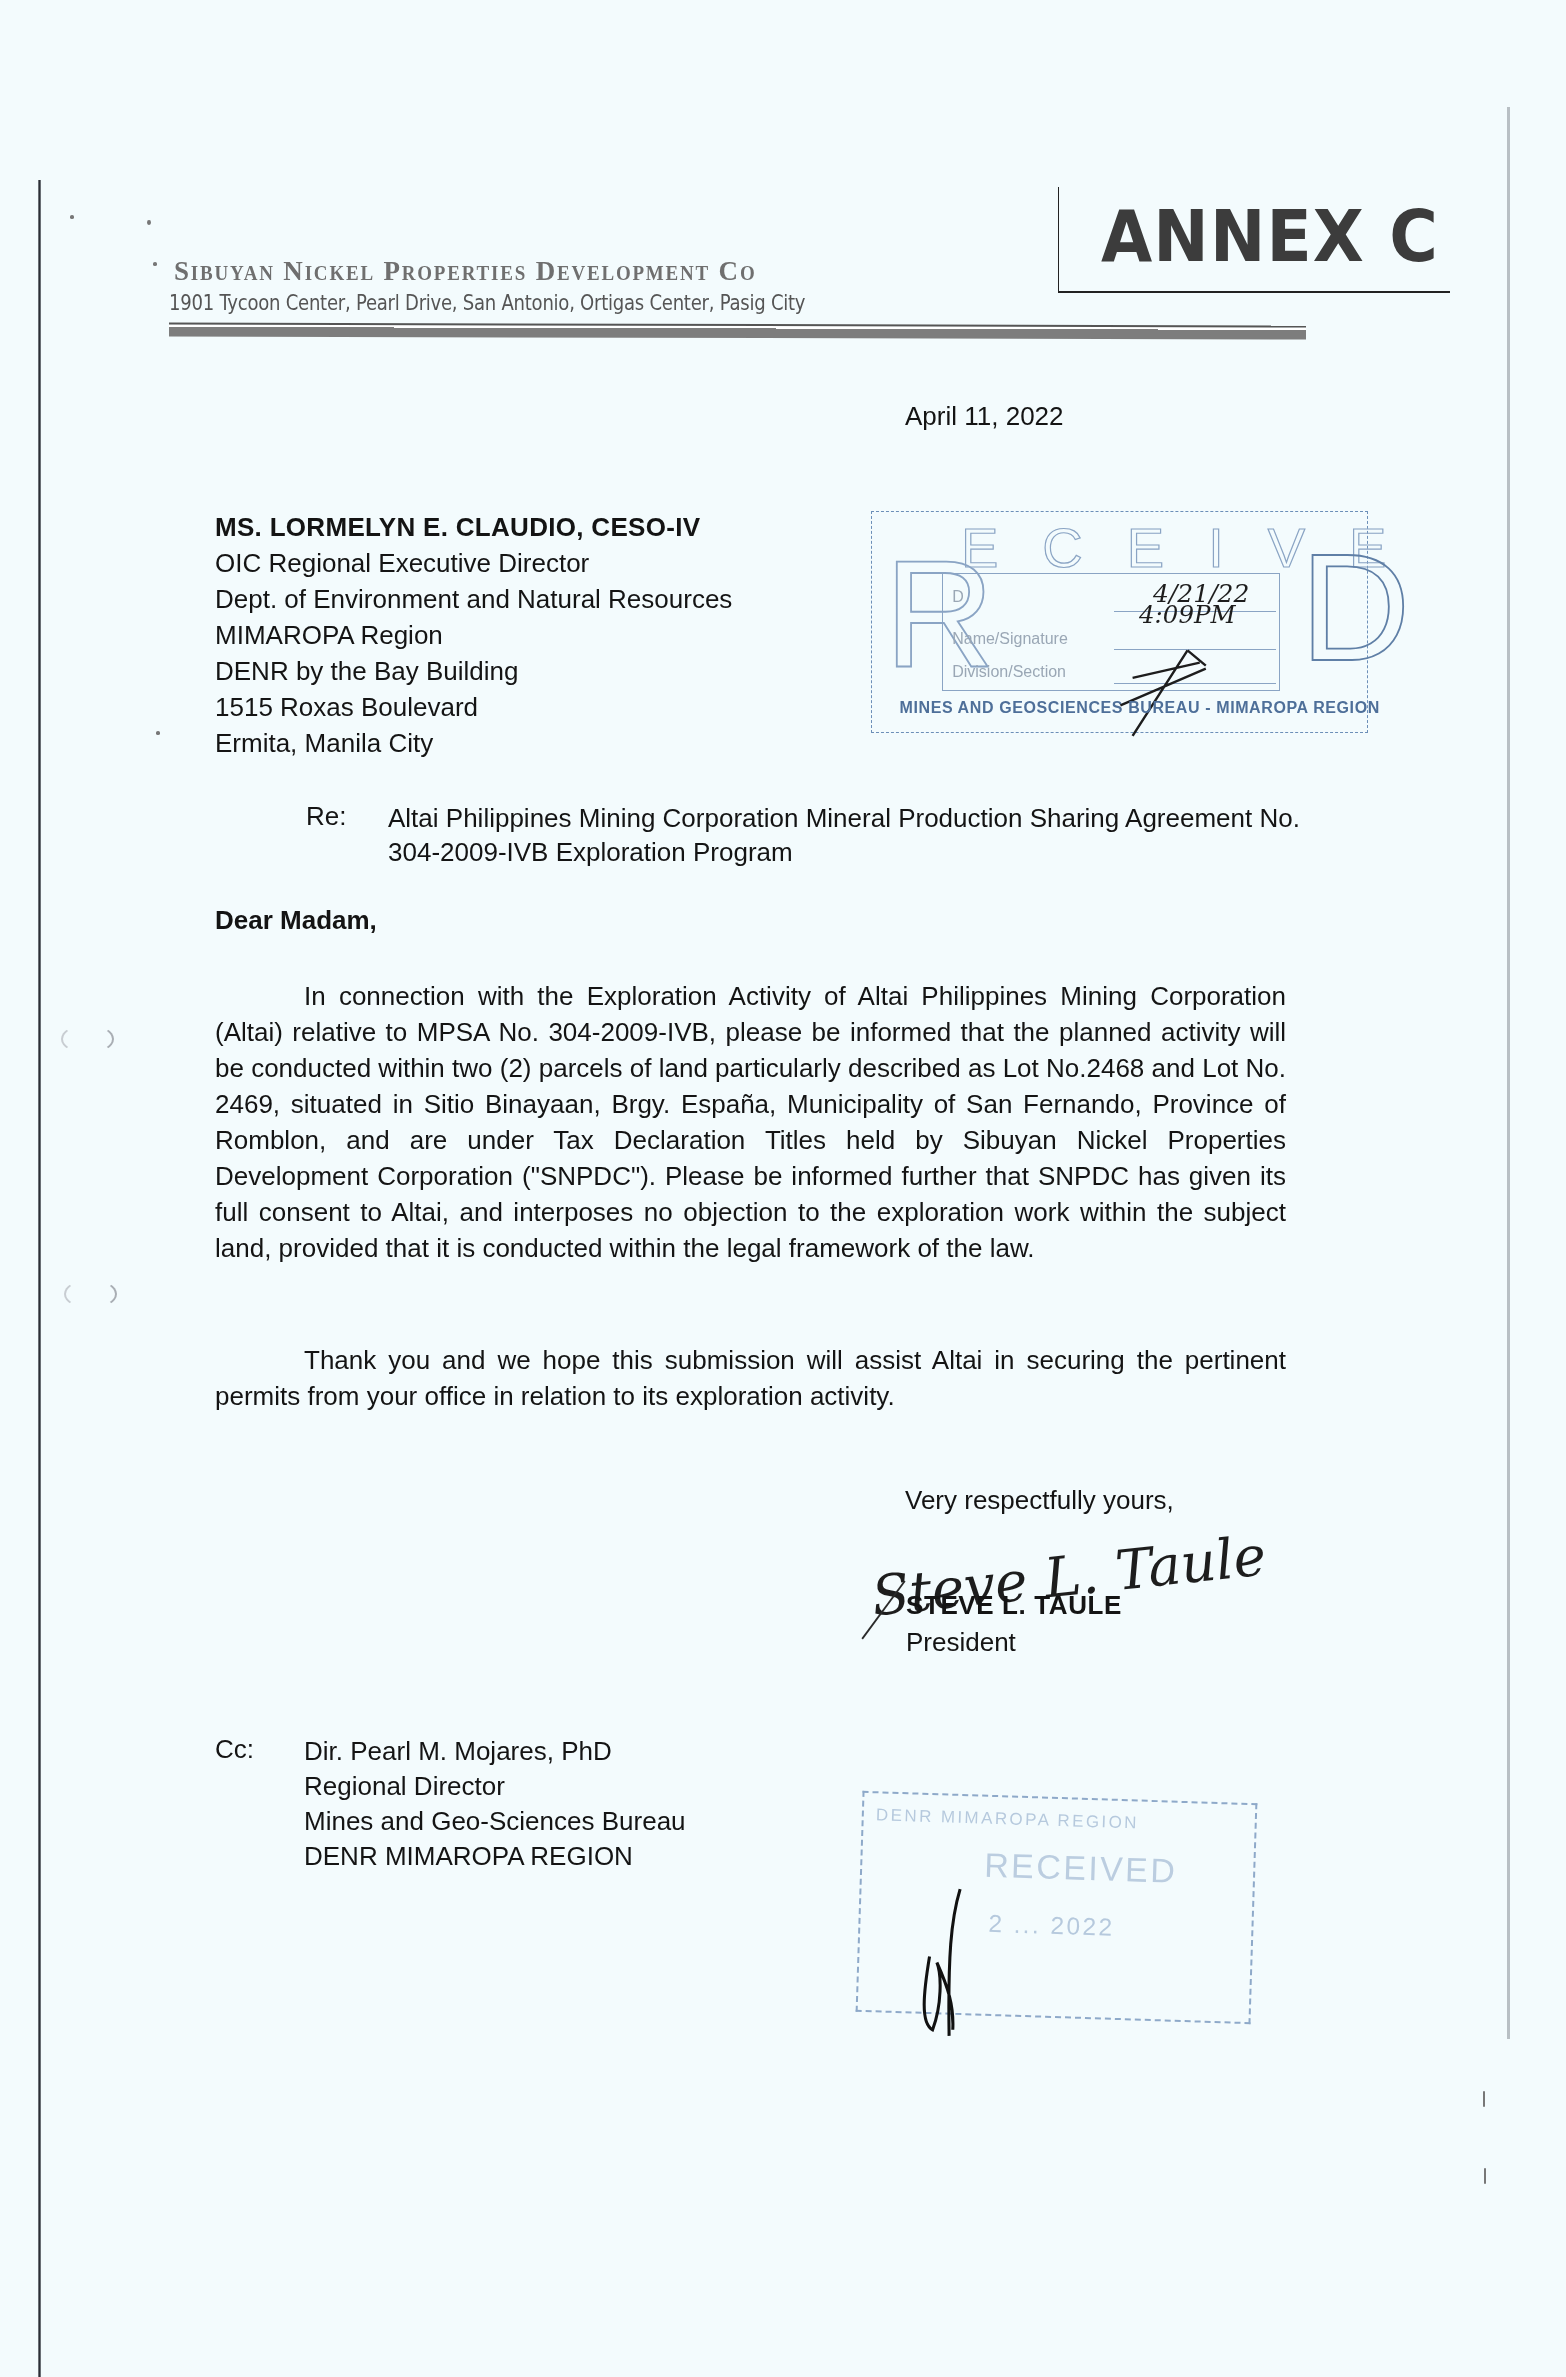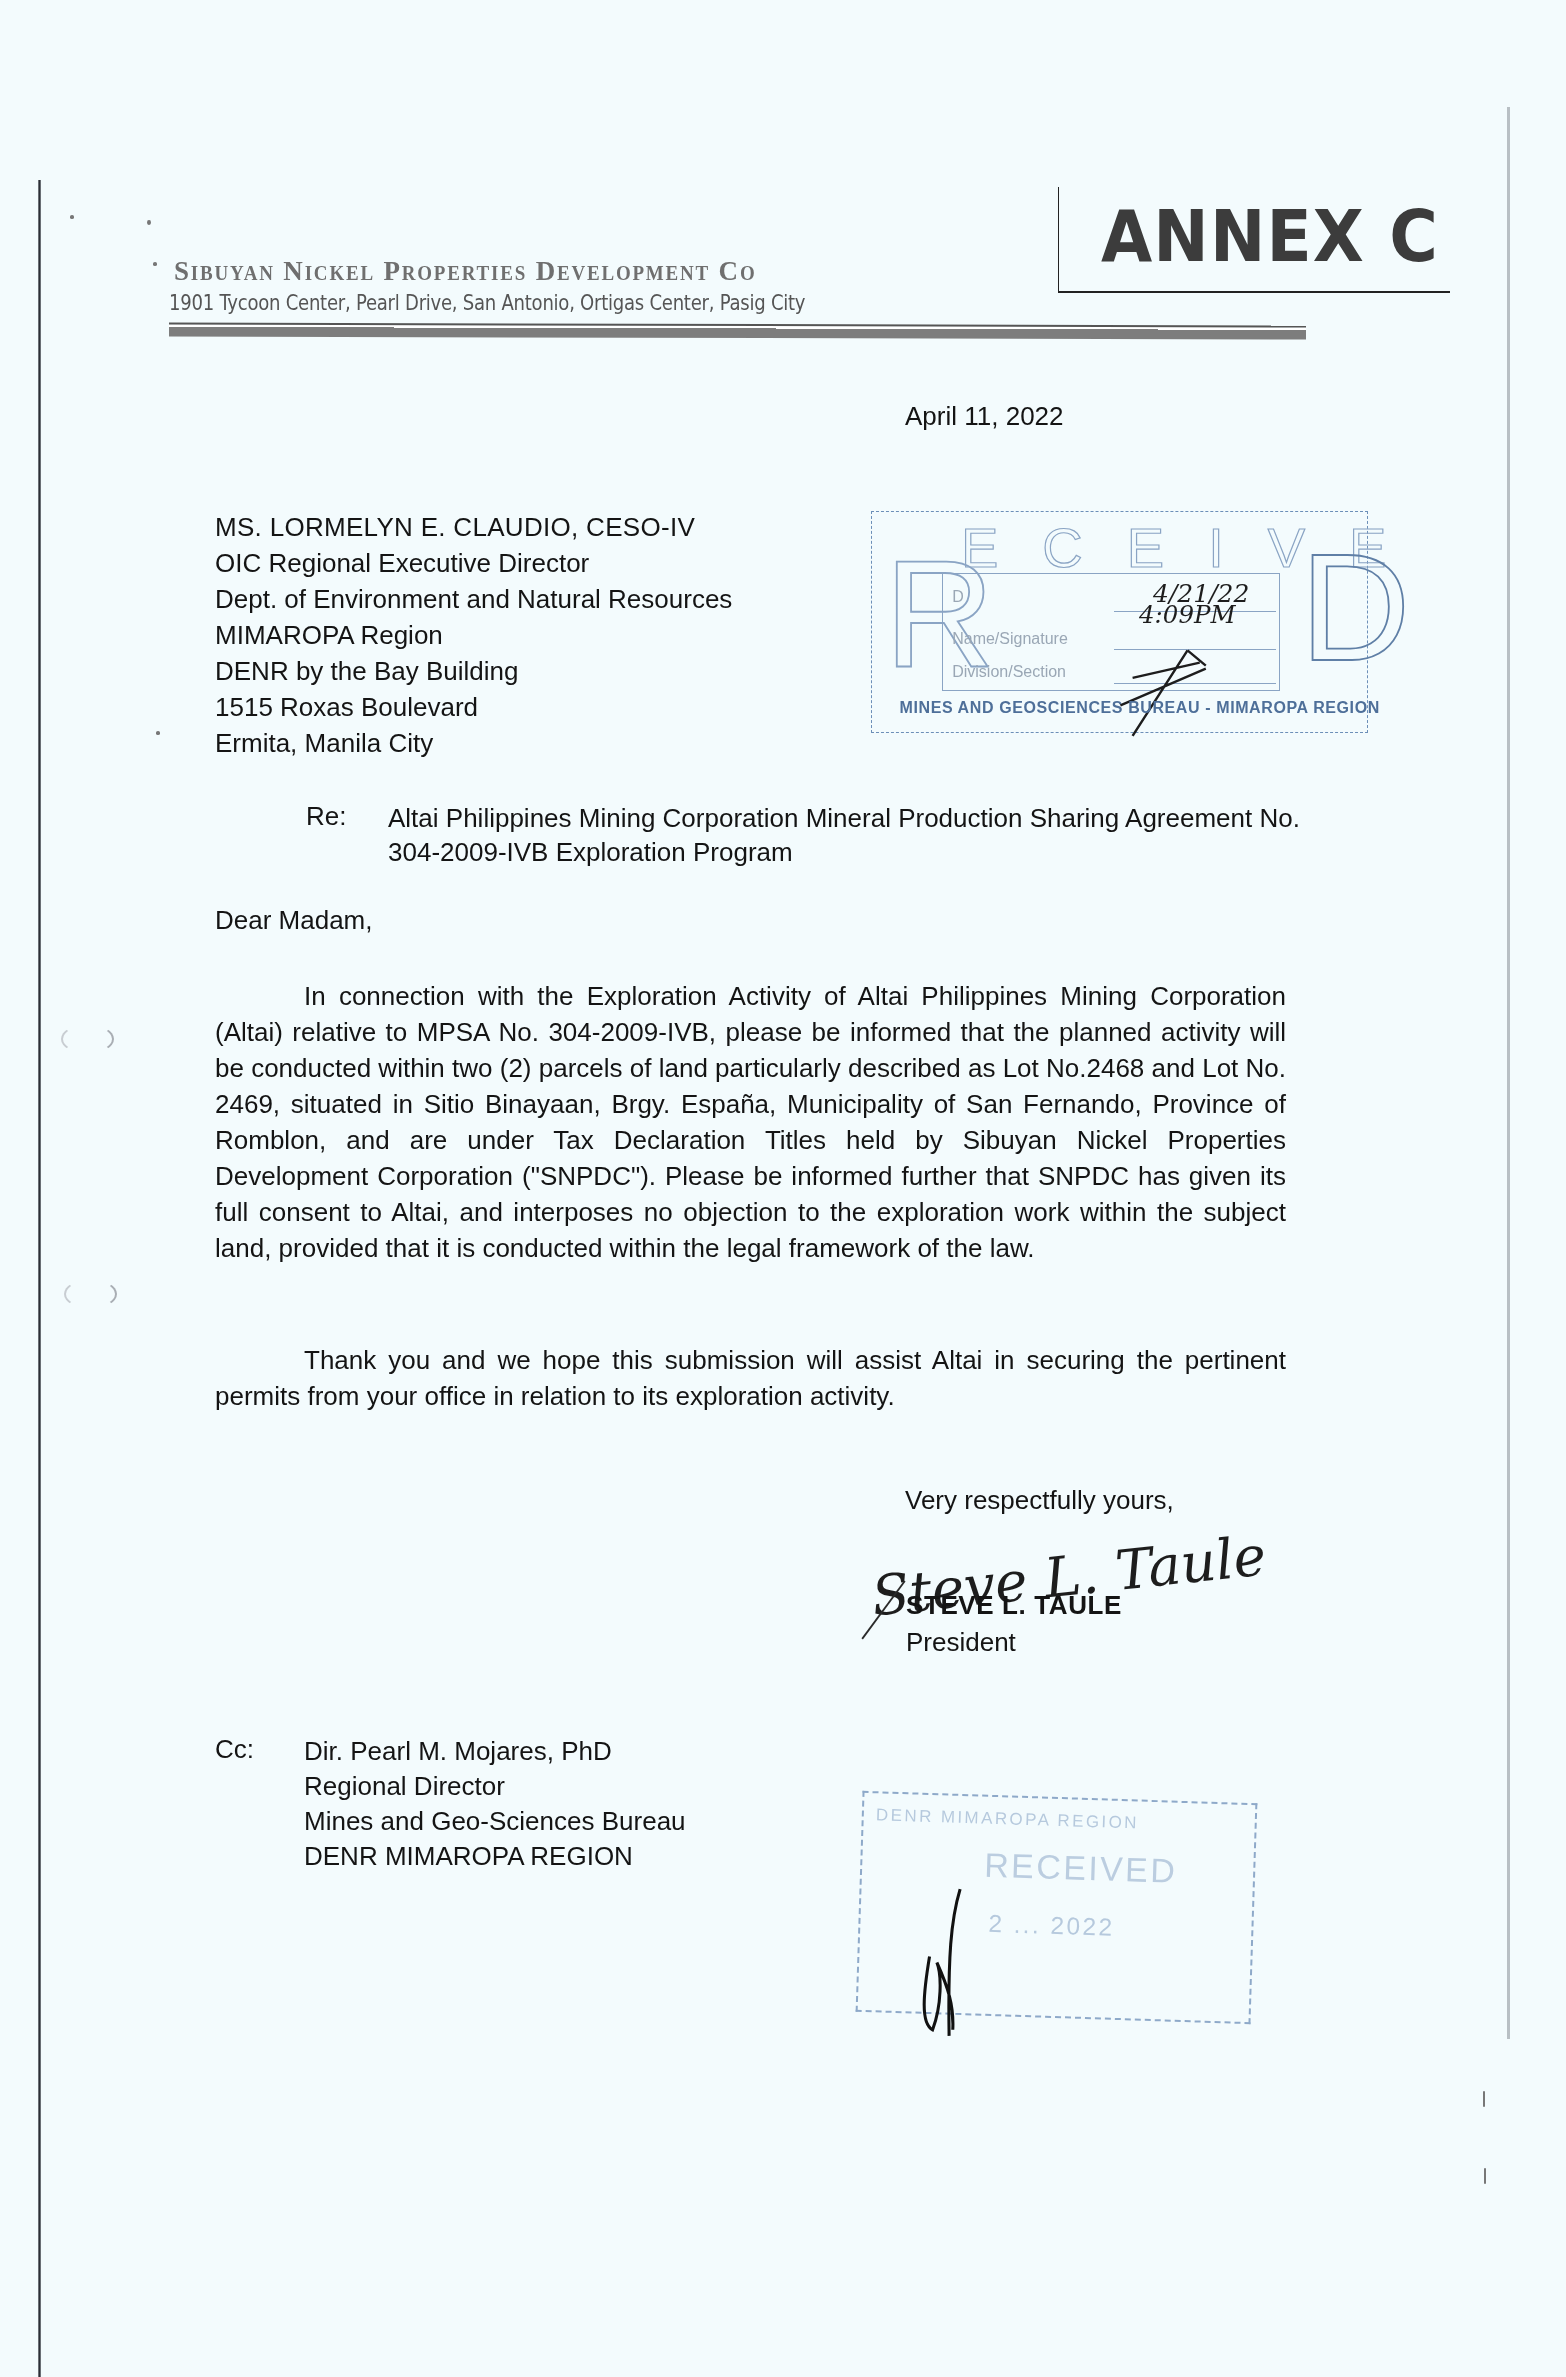--- a/index.html
+++ b/index.html
@@ -33,37 +33,37 @@
     }
     .annex-box { left: 1058px; top: 187px; width: 391px; height: 104px; border-left: 1.8px solid #222; border-bottom: 2.4px solid #222; }
     .annex-text {
       left: 1101px; top: 194px; font-size: 72px; font-weight: bold; color: #3c3c3c;
       letter-spacing: 1.2px; white-space: nowrap; font-family: "DejaVu Sans", sans-serif; transform: scaleX(0.92); transform-origin: left;
     }
 
     .date { left: 905px; top: 401px; font-size: 26px; }
 
     .recipient { left: 215px; top: 509px; font-size: 26px; line-height: 36px; }
-    .recipient .name { font-weight: normal; letter-spacing: 0.3px; }
+    .recipient .name { font-weight: bold; letter-spacing: 0.3px; }
 
     
     .stamp-received { left: 871px; top: 511px; width: 495px; height: 220px; border: 1.8px dashed #6c8fb8; color: #6a88ad; }
     .stamp-letter-r { left: 12.2px; top: 24.5px; font-size: 153px; font-weight: 200; color: transparent; -webkit-text-stroke: 1.8px #8aa4c4; line-height: 1; }
     .stamp-letter-d { left: 428px; top: 18.3px; font-size: 153px; color: transparent; -webkit-text-stroke: 1.8px #5f7fa6; line-height: 1; }
     .stamp-received-word { left: 89px; top: 3.1px; font-size: 56px; color: transparent; -webkit-text-stroke: 1.2px #8aa4c4; letter-spacing: 44px; white-space: nowrap; }
     .stamp-fields { left: 70px; top: 61px; width: 336px; height: 116px; border: 1.8px solid #8aa4c4; }
     .stamp-field { position: absolute; left: 9.2px; font-size: 16px; color: #9aa7b5; white-space: nowrap; }
     .stamp-line { position: absolute; left: 171px; width: 162px; border-bottom: 1.8px solid #8aa4c4; }
     .stamp-footer { left: 27.5px; top: 187px; font-size: 16px; font-weight: bold; color: #4e6f99; letter-spacing: 0.6px; white-space: nowrap; }
     .handwriting { font-family: "DejaVu Serif", serif; font-style: italic; color: #1d1d1d; position: absolute; white-space: nowrap; }
 
     .re-label { left: 306px; top: 801px; font-size: 26px; font-weight: normal; }
     .re-text { left: 388px; top: 801px; font-size: 26px; font-weight: normal; line-height: 34px; width: 917px; }
 
-    .salutation { left: 215px; top: 905px; font-size: 26px; }
+    .salutation { left: 215px; top: 905px; font-size: 26px; font-weight: bold; }
 
     .body-para { left: 215px; width: 1071px; font-size: 26px; line-height: 36px; text-align: justify; text-indent: 89px; }
     .para1 { top: 978px; }
     .para2 { top: 1342px; }
 
     .closing { left: 905px; top: 1485px; font-size: 26px; }
     .signer-name { left: 906px; top: 1590px; font-size: 26px; font-weight: bold; letter-spacing: 0.6px; }
     .signer-title { left: 906px; top: 1627px; font-size: 26px; }
     .signature-scribble { left: 871px; top: 1544px; font-size: 55px; transform: rotate(-6deg); }
 

